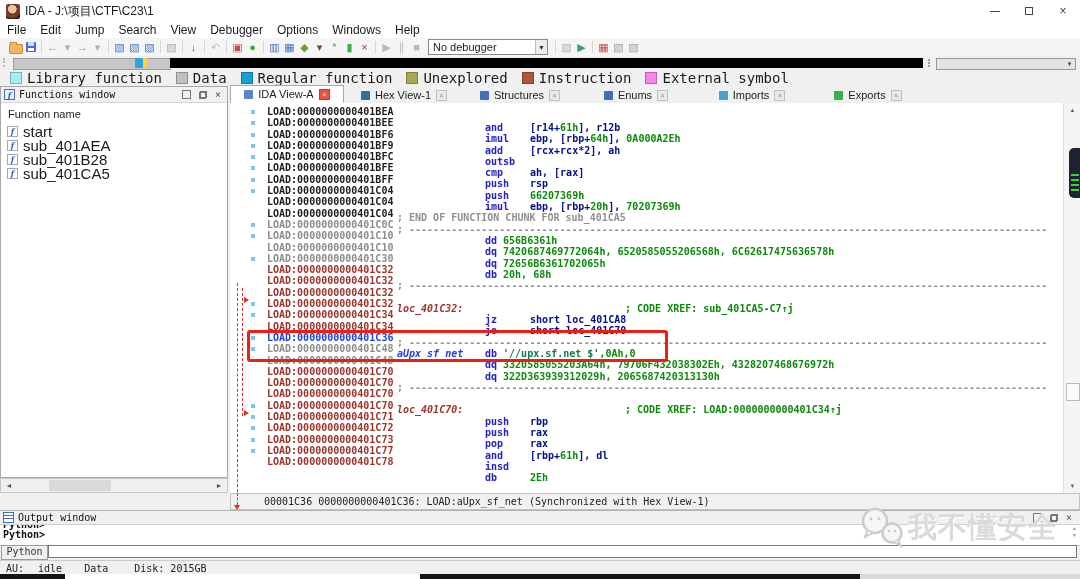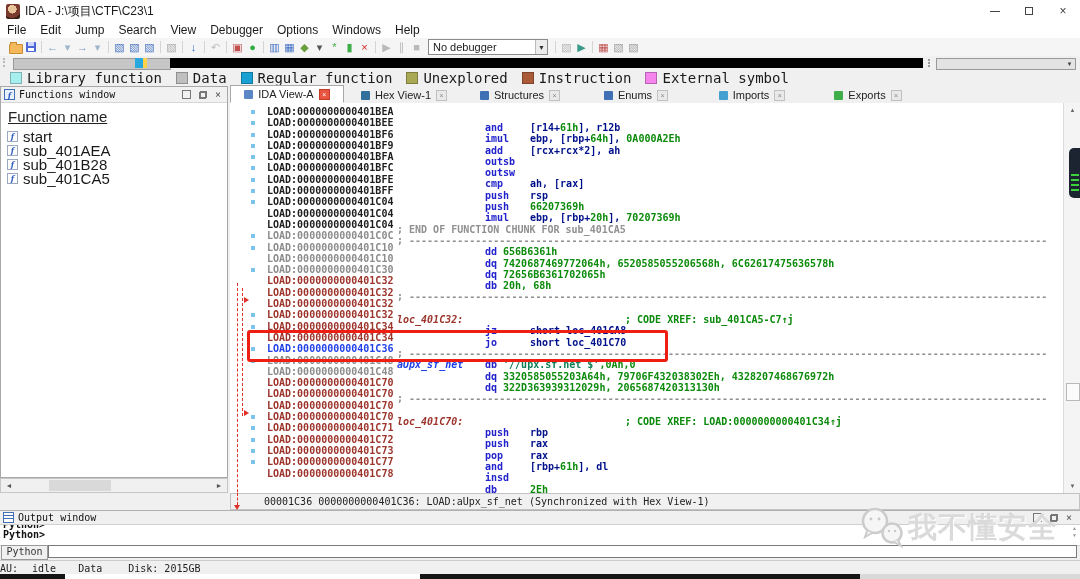--- a/index.html
+++ b/index.html
@@ -51,21 +51,21 @@
   .fw-title{height:15px;background:#f1f1f1;border-bottom:1px solid #d6d6d6;display:flex;align-items:center;
             font-family:"DejaVu Sans Mono",monospace;font-size:10px;}
   .fw-icon{width:9px;height:9px;border:1px solid #3f6fb5;background:#eaf1ff;color:#2f5fc0;font:italic 700 8px "DejaVu Serif",serif;
            display:flex;align-items:center;justify-content:center;margin:0 4px 0 3px;}
   .fw-btns{margin-left:auto;display:flex;align-items:center;gap:8px;padding-right:6px;color:#555;}
   .fw-btn-box{width:7px;height:7px;border:1px solid #777;}
   .fw-btn-float{position:relative;width:8px;height:8px;}
   .fw-btn-float:before{content:"";position:absolute;left:0;bottom:0;width:5px;height:5px;border:1px solid #777;background:#f1f1f1;}
   .fw-btn-float:after{content:"";position:absolute;right:0;top:0;width:5px;height:5px;border:1px solid #777;}
   .fw-btn-x{font-size:10px;line-height:7px;color:#555;}
-  .fw-header{font-size:15px;color:#222;padding:5px 0 4px 7px;text-decoration:underline;}
+  .fw-header{font-size:11px;color:#222;padding:5px 0 4px 7px;}
   .fw-item{display:flex;align-items:center;height:14px;padding-left:6px;}
   .f-icon{width:9px;height:9px;border:1px solid #9aa8c2;background:#fff;color:#2f5fc0;font:italic 700 8px "DejaVu Serif",serif;
           display:flex;align-items:center;justify-content:center;margin-right:5px;}
   .fw-item-label{font-size:15px;color:#1a1a1a;}
   .fw-hscroll{position:absolute;left:0;top:478px;width:228px;height:15px;background:#f0f0f0;border:1px solid #c6c6c6;box-sizing:border-box;}
   .hs-btn{position:absolute;top:1px;width:14px;height:11px;font-size:7px;color:#555;display:flex;align-items:center;justify-content:center;}
   .hs-thumb{position:absolute;left:48px;top:1px;width:62px;height:11px;background:#d9d9d9;}
   
   .tabbar{position:absolute;left:230px;top:86px;right:0;height:17px;background:#f0f0f0;border-bottom:1px solid #c9c9c9;
           display:flex;align-items:flex-end;}
@@ -110,21 +110,21 @@
   .console .cline{font-family:"DejaVu Sans Mono",monospace;font-size:10px;font-weight:700;line-height:10px;padding-left:3px;}
   .console .cline:first-child{margin-top:-5px;}
   .ow-spin{position:absolute;right:3px;top:14px;display:flex;flex-direction:column;gap:1px;font-size:5px;color:#999;z-index:3;}
   .pyrow{position:absolute;left:0;top:34px;right:0;height:15px;}
   .py-label{position:absolute;left:1px;top:0;width:45px;height:13px;border:1px solid #9a9a9a;background:#f0f0f0;
             font-family:"DejaVu Sans Mono",monospace;font-size:10px;text-align:center;line-height:12px;color:#333;}
   .py-input{position:absolute;left:48px;right:3px;top:0;height:11px;border:1px solid #7a7a7a;background:#fff;font-size:10px;padding:0 2px;}
   
   .statusbar{position:absolute;left:0;top:560px;width:1080px;height:14px;background:#f0f0f0;border-top:1px solid #cccccc;
              font-family:"DejaVu Sans Mono",monospace;font-size:10px;color:#222;display:flex;align-items:center;}
-  .sb-au{} .sb-idle{margin-left:14px;} .sb-down{margin-left:22px;} .sb-disk{margin-left:26px;}
+  .sb-au{margin-left:6px;} .sb-idle{margin-left:14px;} .sb-down{margin-left:22px;} .sb-disk{margin-left:26px;}
   .sliver{position:absolute;left:0;top:574px;width:1080px;height:5px;background:#151515;}
   .sliver .white-rect{position:absolute;left:65px;width:355px;height:5px;background:#fff;}
   .sliver .gray-seg{position:absolute;left:860px;right:0;height:5px;background:#d9d9d9;}
   
   .watermark{position:absolute;left:858px;top:504px;width:218px;height:48px;z-index:60;display:flex;align-items:center;pointer-events:none;}
   .wm-text{font-family:"DejaVu Sans",sans-serif;font-size:29px;font-weight:700;color:#dadada;text-shadow:1px 1px 0 #fff;letter-spacing:1px;}
 </style>
 </head>
 <body>
 
@@ -315,21 +315,20 @@
         <span class="tab-close">×</span>
       </div>
     </div>
 
   <div class="listing">
     <div class="rows" id="rows">
         <div class="row"><span class="dot"></span><span class="addr a-b">LOAD:0000000000401BEA</span><span class="col col-mnem"><span class="k-mn">and</span></span><span class="col col-ops"><span class="k-r">[r14+</span><span class="k-n">61h</span><span class="k-r">], r12b</span></span></div>
         <div class="row"><span class="dot"></span><span class="addr a-b">LOAD:0000000000401BEE</span><span class="col col-mnem"><span class="k-mn">imul</span></span><span class="col col-ops"><span class="k-r">ebp, [rbp+</span><span class="k-n">64h</span><span class="k-r">], </span><span class="k-n">0A000A2Eh</span></span></div>
         <div class="row"><span class="dot"></span><span class="addr a-b">LOAD:0000000000401BF6</span><span class="col col-mnem"><span class="k-mn">add</span></span><span class="col col-ops"><span class="k-r">[rcx+rcx*2], ah</span></span></div>
         <div class="row"><span class="dot"></span><span class="addr a-b">LOAD:0000000000401BF9</span><span class="col col-mnem"><span class="k-mn">outsb</span></span></div>
-        <div class="row"><span class="dot"></span><span class="addr a-b">LOAD:0000000000401BFA</span><span class="col col-mnem"><span class="k-mn">outsw</span></span></div>
         <div class="row"><span class="dot"></span><span class="addr a-b">LOAD:0000000000401BFC</span><span class="col col-mnem"><span class="k-mn">cmp</span></span><span class="col col-ops"><span class="k-r">ah, [rax]</span></span></div>
         <div class="row"><span class="dot"></span><span class="addr a-b">LOAD:0000000000401BFE</span><span class="col col-mnem"><span class="k-mn">push</span></span><span class="col col-ops"><span class="k-r">rsp</span></span></div>
         <div class="row"><span class="dot"></span><span class="addr a-b">LOAD:0000000000401BFF</span><span class="col col-mnem"><span class="k-mn">push</span></span><span class="col col-ops"><span class="k-n">66207369h</span></span></div>
         <div class="row"><span class="dot"></span><span class="addr a-b">LOAD:0000000000401C04</span><span class="col col-mnem"><span class="k-mn">imul</span></span><span class="col col-ops"><span class="k-r">ebp, [rbp+</span><span class="k-n">20h</span><span class="k-r">], </span><span class="k-n">70207369h</span></span></div>
         <div class="row"><span class="addr a-b">LOAD:0000000000401C04</span><span class="col col-cmt"><span class="k-gry">; END OF FUNCTION CHUNK FOR sub_401CA5</span></span></div>
         <div class="row"><span class="addr a-b">LOAD:0000000000401C04</span><span class="col col-cmt k-gry">; ----------------------------------------------------------------------------------------------------------</span></div>
         <div class="row"><span class="dot"></span><span class="addr a-g">LOAD:0000000000401C0C</span><span class="col col-data"><span class="k-mn">dd </span><span class="k-n">656B6361h</span></span></div>
         <div class="row"><span class="dot"></span><span class="addr a-g">LOAD:0000000000401C10</span><span class="col col-data"><span class="k-mn">dq </span><span class="k-n">7420687469772064h, 6520585055206568h, 6C62617475636578h</span></span></div>
         <div class="row"><span class="addr a-g">LOAD:0000000000401C10</span><span class="col col-data"><span class="k-mn">dq </span><span class="k-n">72656B6361702065h</span></span></div>
         <div class="row"><span class="dot"></span><span class="addr a-g">LOAD:0000000000401C30</span><span class="col col-data"><span class="k-mn">db </span><span class="k-n">20h, 68h</span></span></div>

